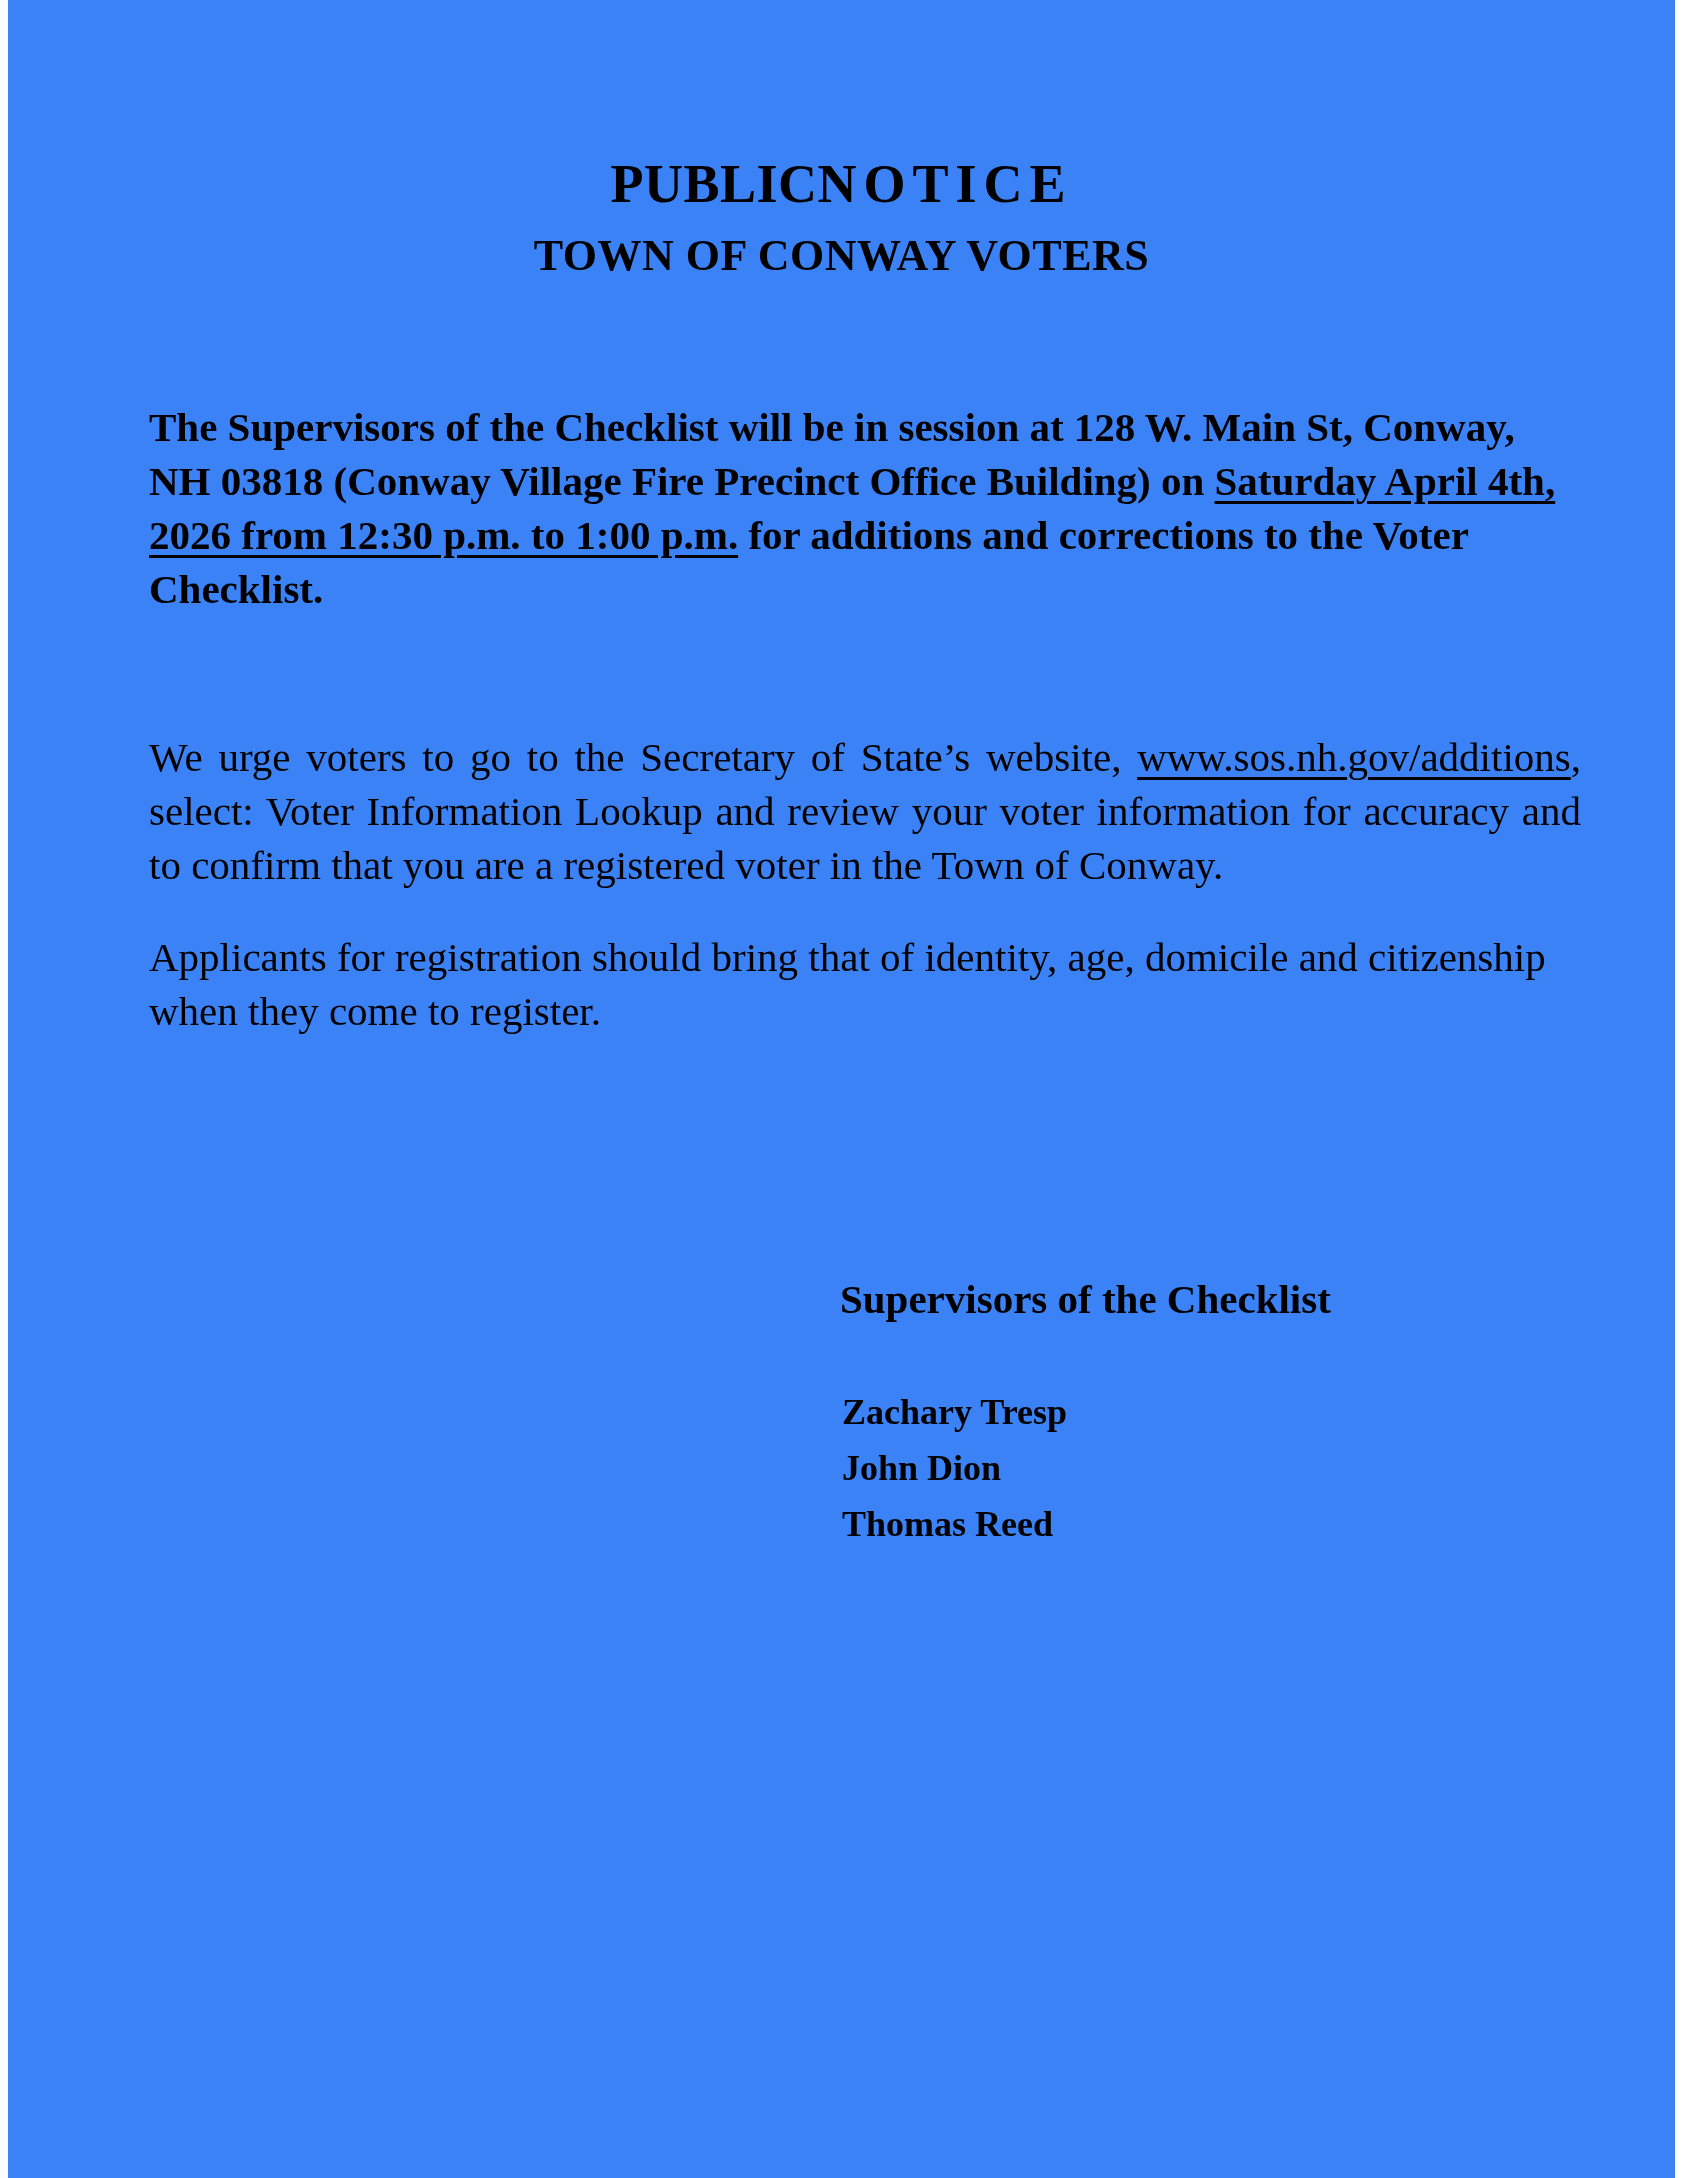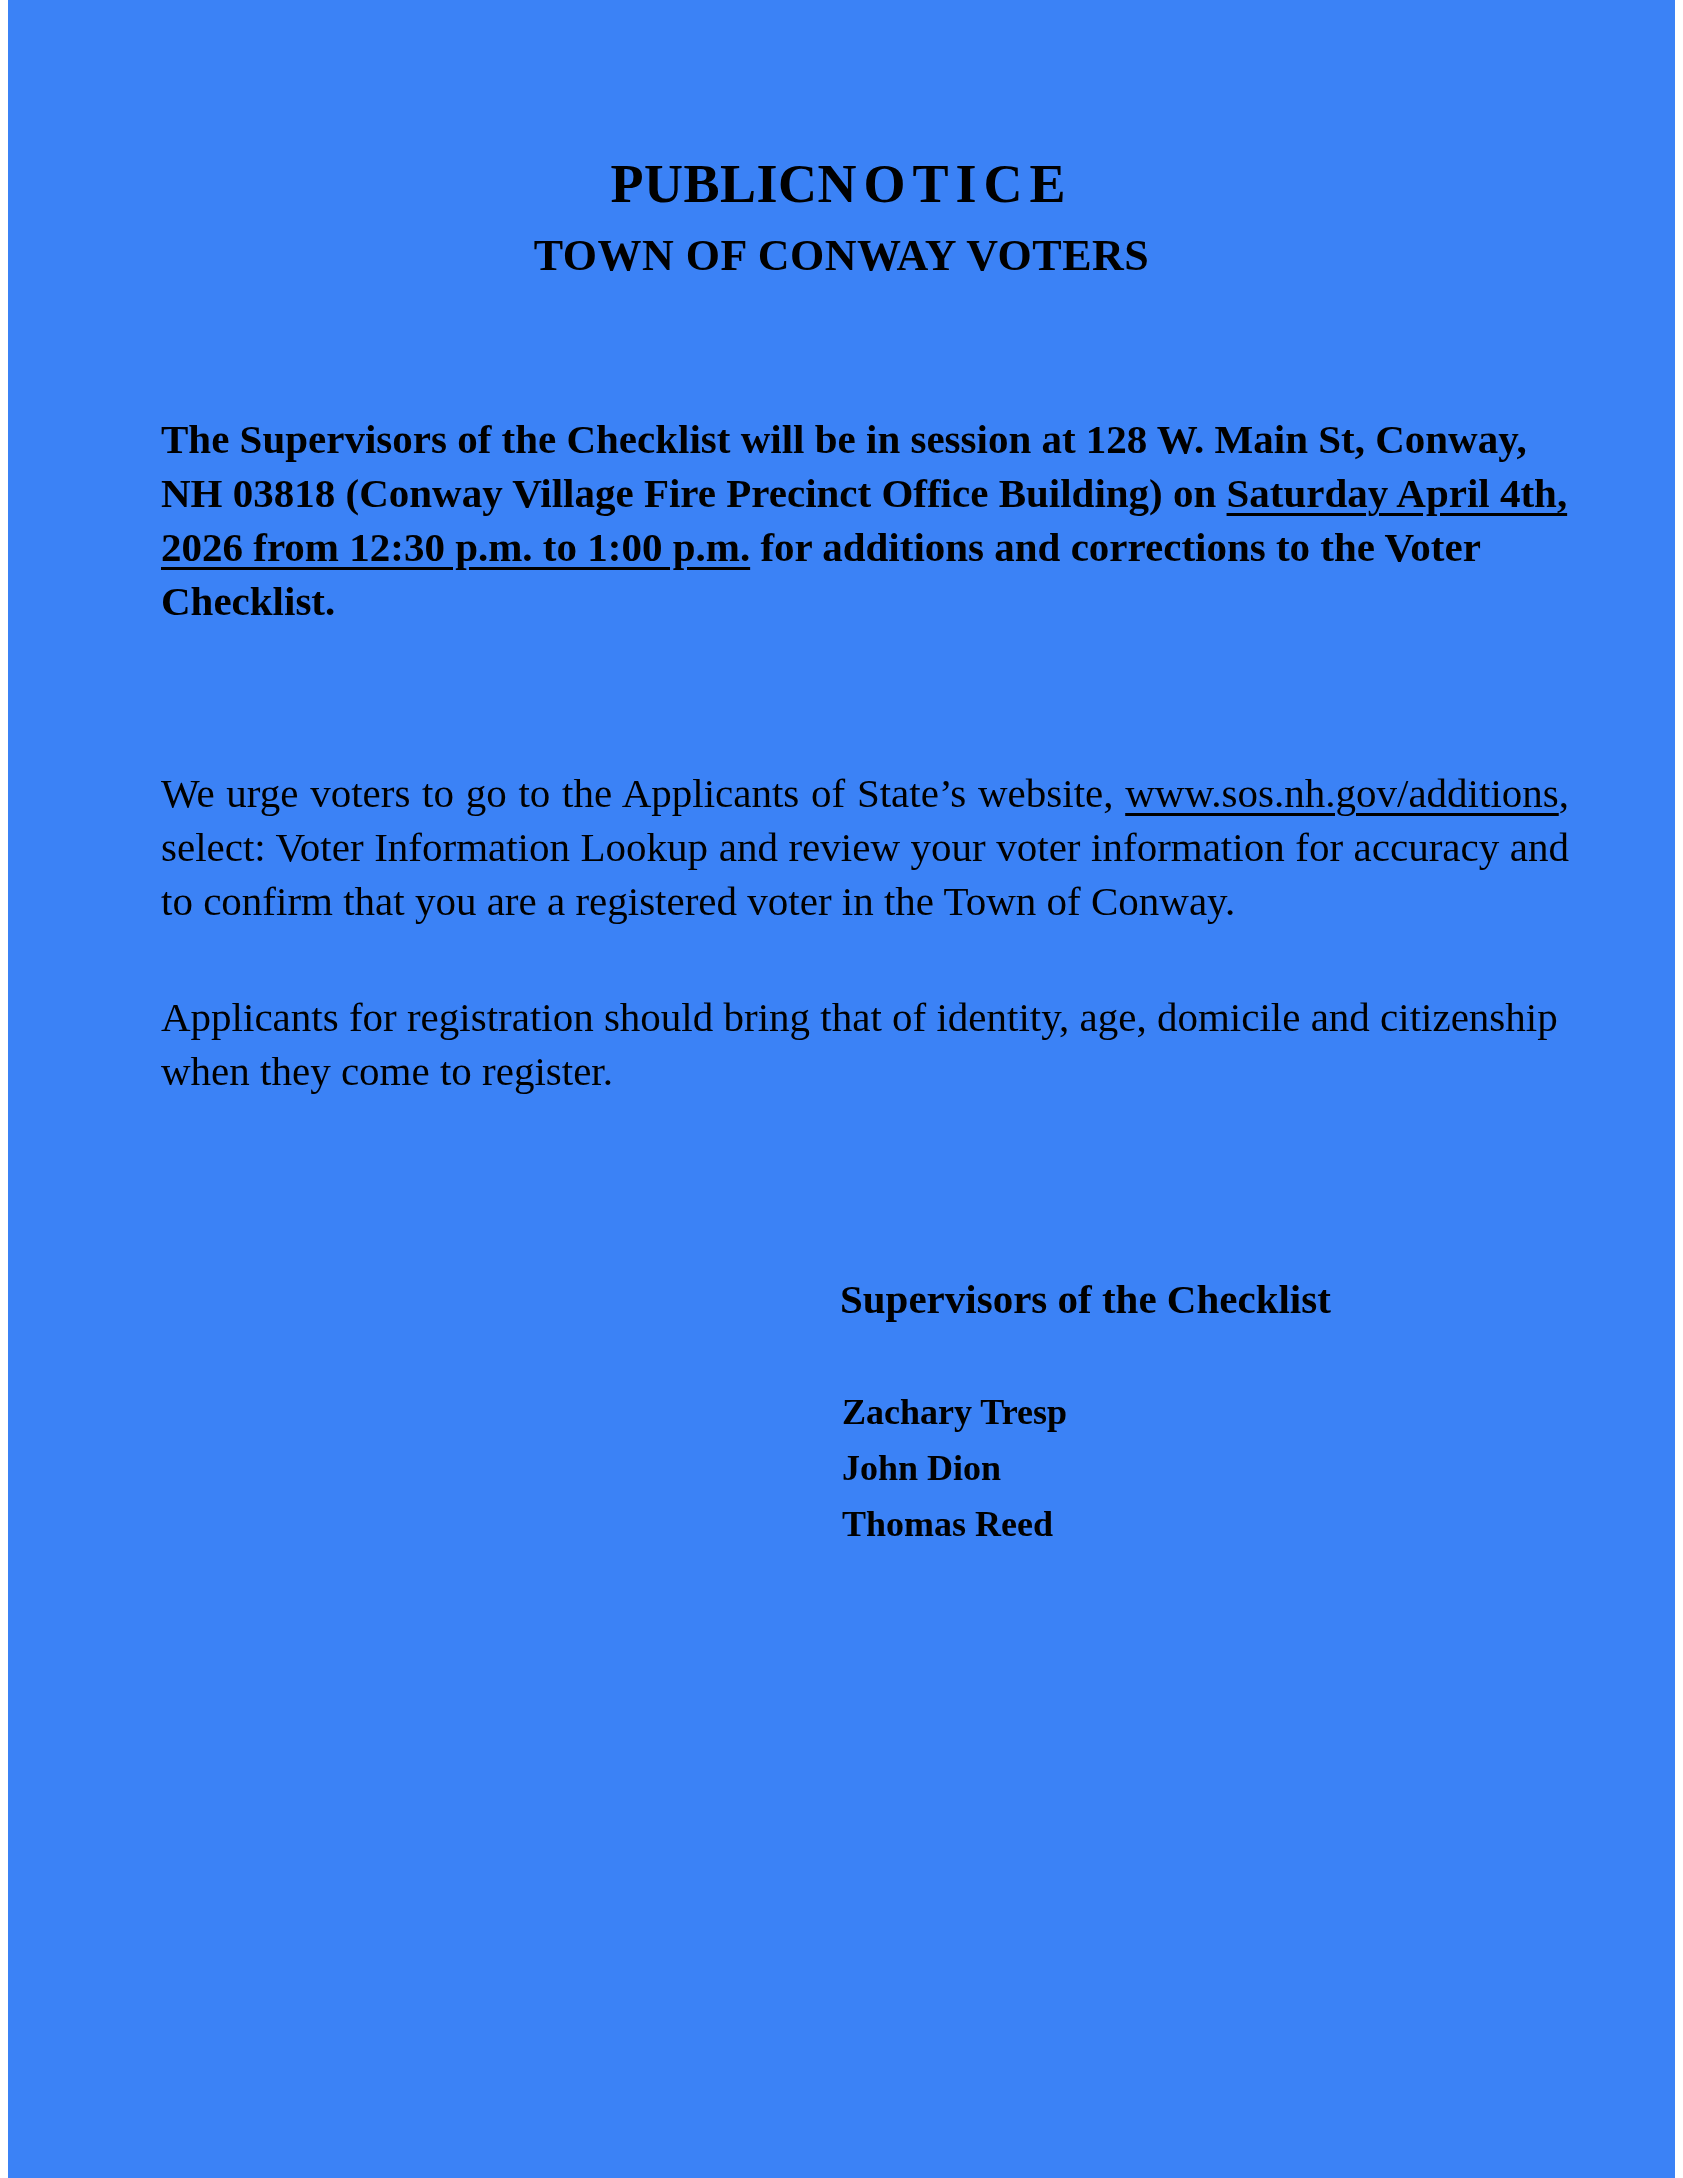--- a/index.html
+++ b/index.html
@@ -47,21 +47,21 @@
 
   
   .body-block {
     position: absolute;
     left: 137px;
     top: 396px;
     width: 1440px;
   }
 
   p.para {
-    margin: 16px;
+    margin: 4px;
     font-size: 41px;
     line-height: 54px;
   }
   p.bold {
     font-weight: bold;
   }
   p.justify {
     text-align: justify;
     text-align-last: left;
   }
@@ -118,21 +118,21 @@
 
   <div class="body-block">
 
     <p class="para bold"><span>The Supervisors of the Checklist will be in session at 128 W. Main St, Conway, NH 03818 (Conway Village Fire Precinct Office Building) on </span><span class="u">Saturday April 4th, 2026 from 12:30 p.m. to 1:00 p.m.</span><span>  for additions and corrections to the Voter Checklist.</span></p>
 
     <div class="gap-para"></div>
 
 
     <div class="gap-para"></div>
 
-    <p class="para justify"><span>We urge voters to go to the Applicants of State’s website, </span><span class="u">www.sos.nh.gov/additions</span><span>, select: Voter Information Lookup and review your voter information for accuracy and to confirm that you are a registered voter in the Town of Conway.</span></p>
+    <p class="para justify"><span>We urge voters to go to the Secretary of State’s website, </span><span class="u">www.sos.nh.gov/additions</span><span>, select: Voter Information Lookup and review your voter information for accuracy and to confirm that you are a registered voter in the Town of Conway.</span></p>
 
     <div class="gap-small"></div>
 
     <p class="para">Applicants for registration should bring that of identity, age, domicile and citizenship when they come to register.</p>
 
   </div>
 
   <div class="sig-block">
     <p class="sig-title">Supervisors of the Checklist</p>
     <div class="sig-gap"></div>

